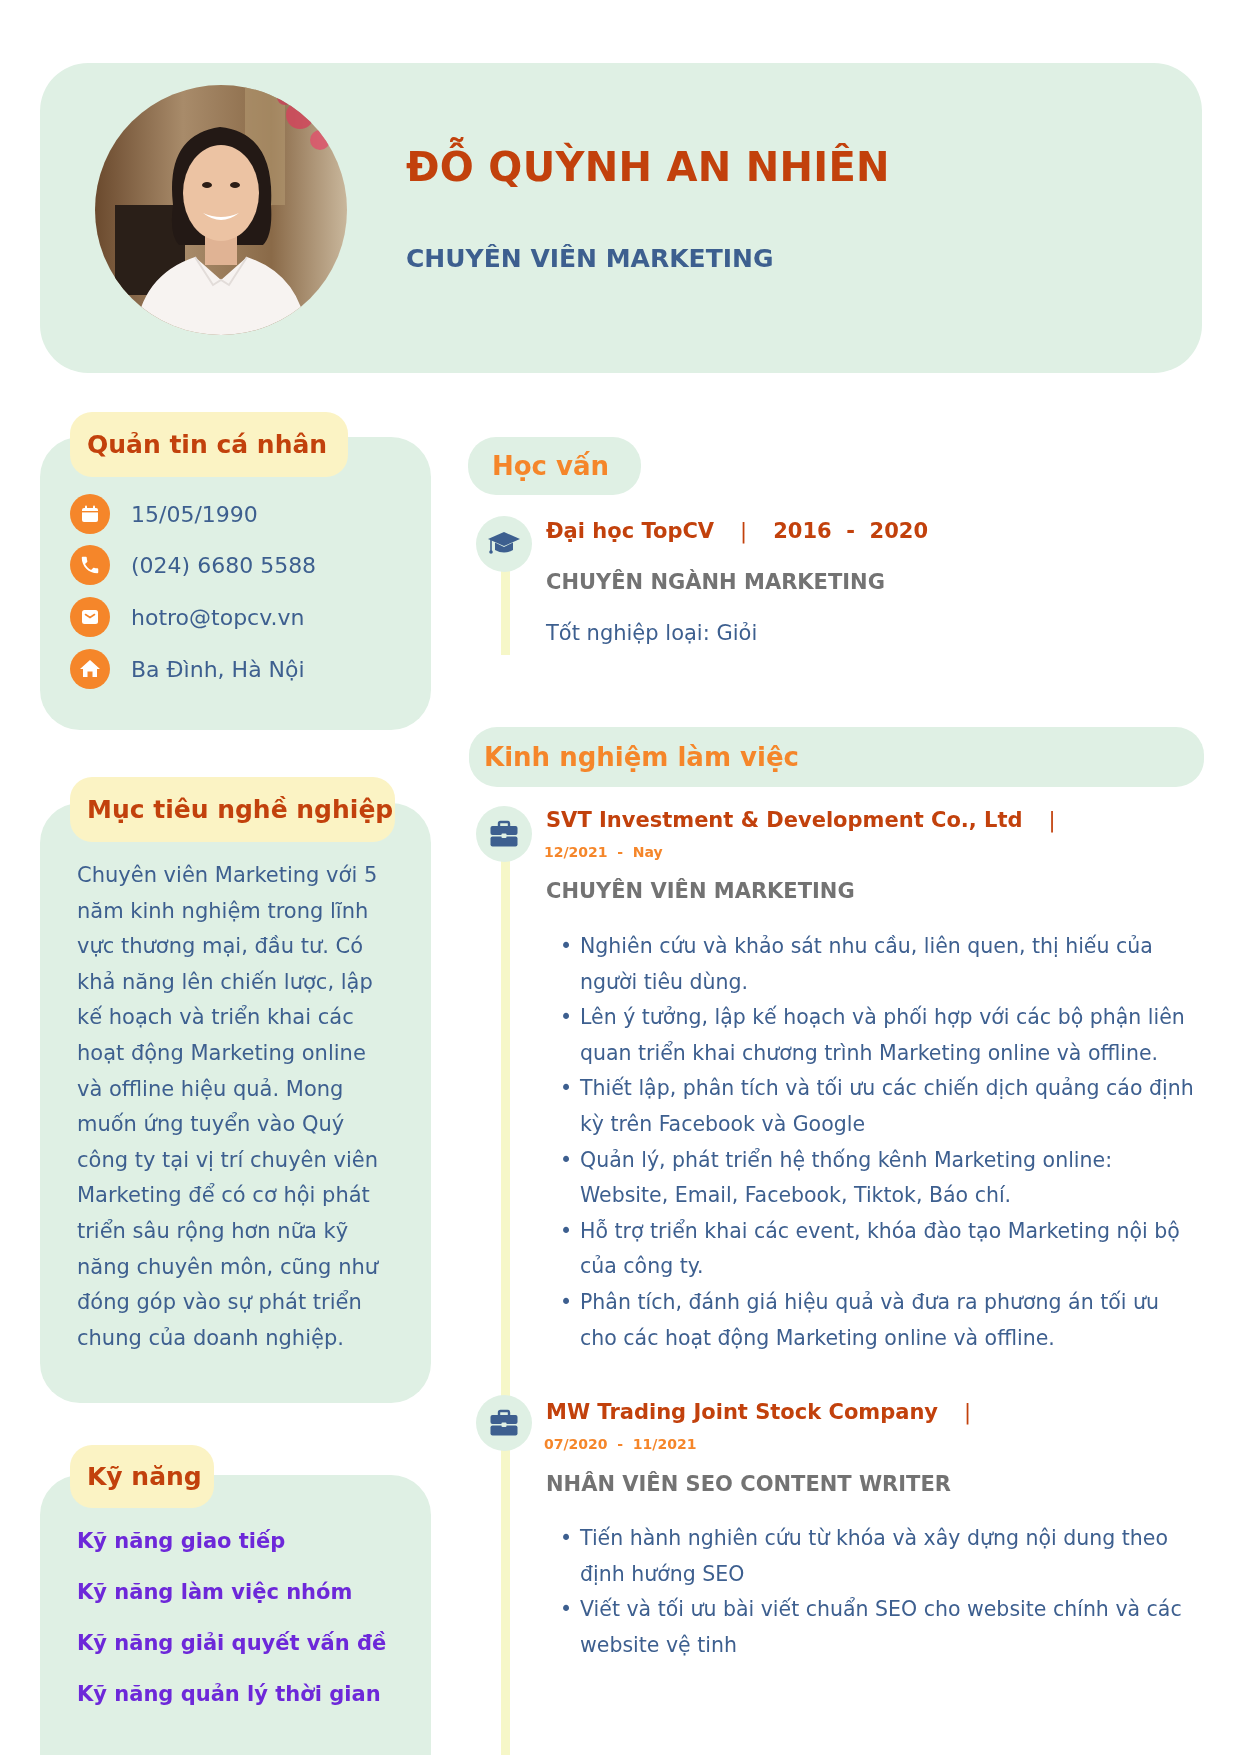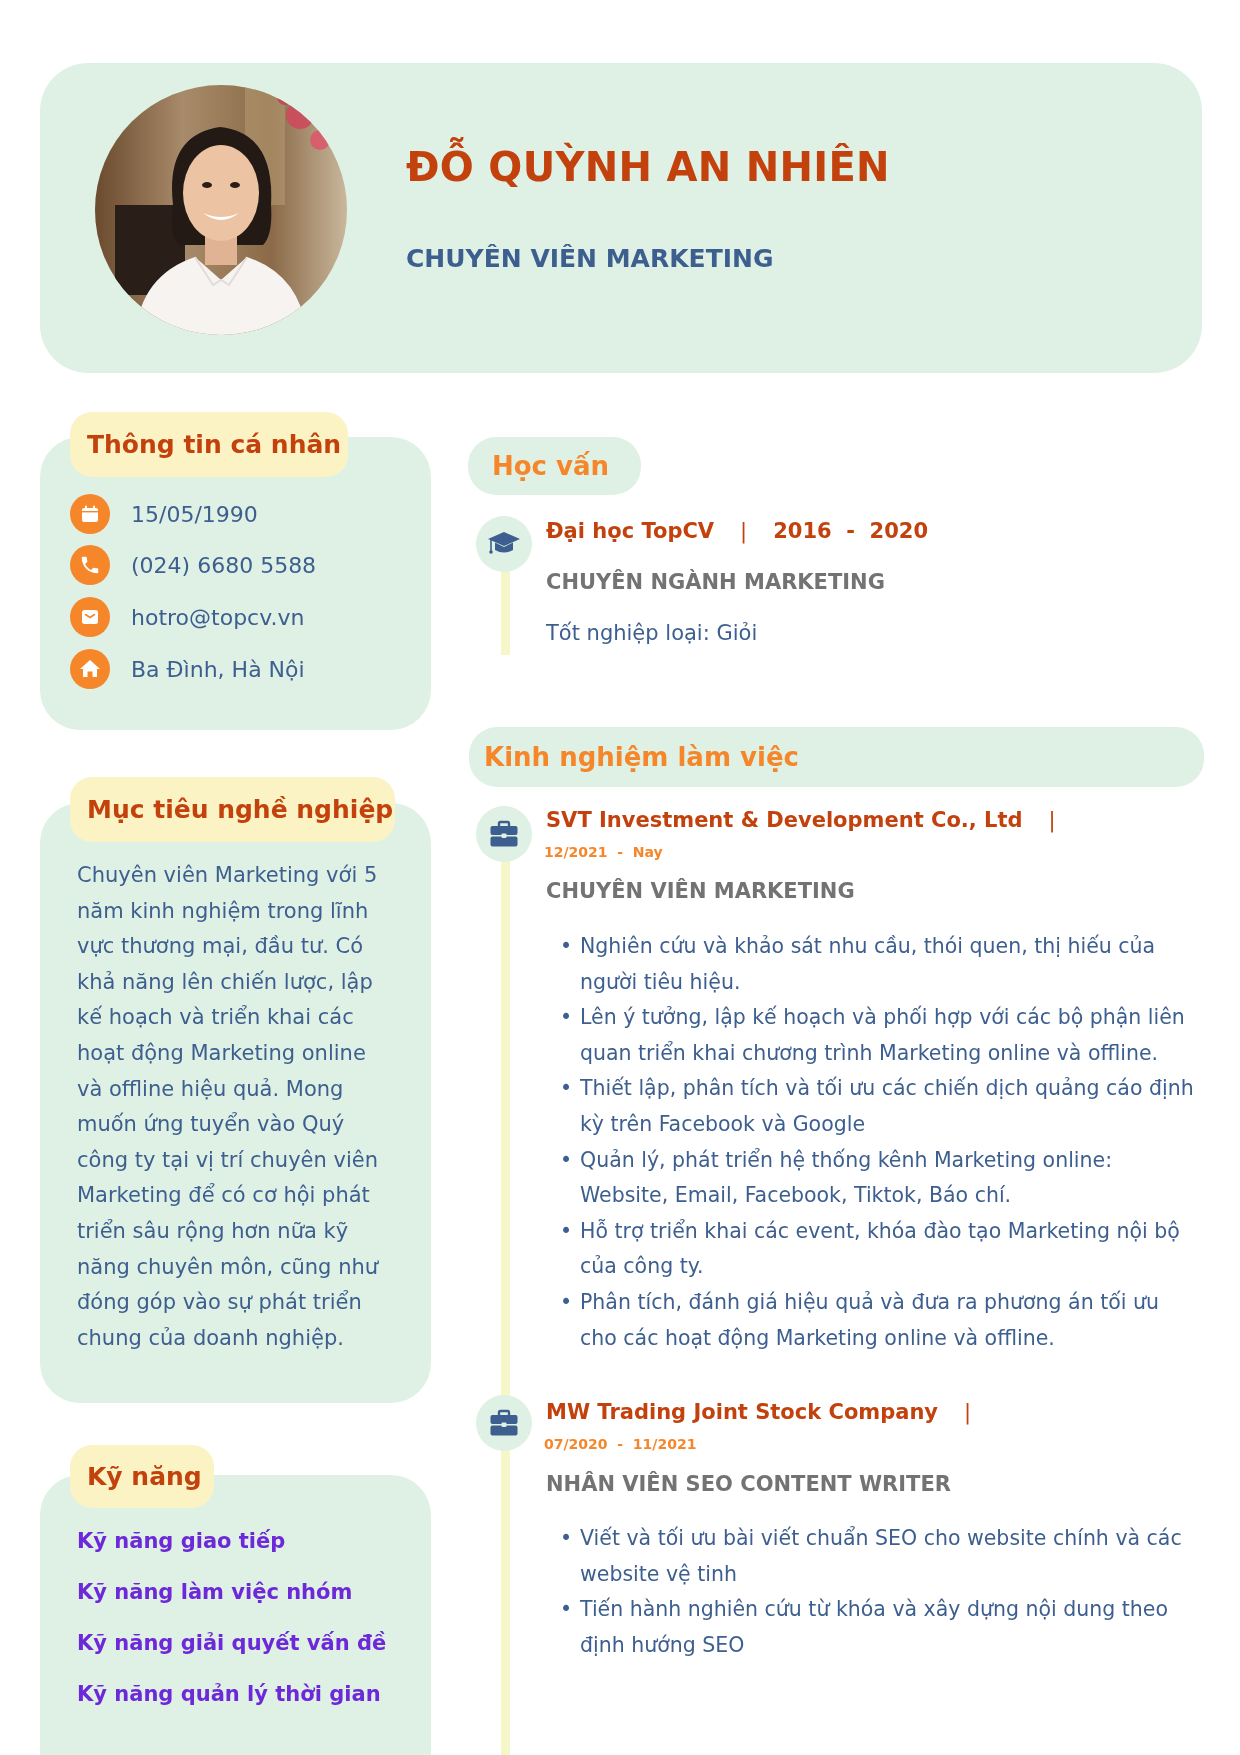--- a/index.html
+++ b/index.html
@@ -86,21 +86,21 @@
     <ellipse cx="140" cy="100" rx="5" ry="3" fill="#2b1d15"></ellipse>
 
     <path d="M40 250 Q46 190 100 172 L126 195 L152 172 Q206 190 212 250 Z" fill="#f7f3f1"></path>
     <path d="M100 172 L118 200 L126 195 L134 200 L152 172" fill="none" stroke="#e2dcd9" stroke-width="2"></path>
   </svg>
 </div>
 <div id="name" class="abs orange">ĐỖ QUỲNH AN NHIÊN</div>
 <div id="title" class="abs blue">CHUYÊN VIÊN MARKETING</div>
 
 <div id="info-card" class="abs mint left-card"></div>
-<div id="info-label" class="abs cream label-pill orange">Thông tin cá nhân</div>
+<div id="info-label" class="abs cream label-pill orange">Quản tin cá nhân</div>
 
 <div class="abs info-row" style="top:493px;">
   <span class="info-icon">
     <svg width="20" height="20" viewBox="0 0 20 20">
         <rect x="2" y="4" width="16" height="14" rx="2" fill="#fff"></rect>
         <rect x="5" y="1.5" width="2" height="5" rx="1" fill="#fff"></rect>
         <rect x="13" y="1.5" width="2" height="5" rx="1" fill="#fff"></rect>
         <rect x="2" y="7" width="16" height="1.4" fill="#f5862a"></rect>
       </svg>
   </span>
@@ -169,21 +169,21 @@
       <rect x="1.5" y="16.5" width="27" height="10" rx="2" fill="#3d5f8f"></rect>
       <rect x="12.5" y="13.5" width="5" height="4.5" rx="1" fill="#dff0e4"></rect>
     </svg>
 </div>
 <div class="abs org" style="top:808px;">
   <span>SVT Investment &amp; Development Co., Ltd</span><span class="sep">|</span>
 </div>
 <div class="abs dates" style="top:844px; white-space:pre;">12/2021  -  Nay</div>
 <div class="abs role" style="top:879px;">CHUYÊN VIÊN MARKETING</div>
 <ul class="abs bullets" style="top:929px;">
-  <li>Nghiên cứu và khảo sát nhu cầu, thói quen, thị hiếu của người tiêu hiệu.</li>
+  <li>Nghiên cứu và khảo sát nhu cầu, liên quen, thị hiếu của người tiêu dùng.</li>
   <li>Lên ý tưởng, lập kế hoạch và phối hợp với các bộ phận liên quan triển khai chương trình Marketing online và offline.</li>
   <li>Thiết lập, phân tích và tối ưu các chiến dịch quảng cáo định kỳ trên Facebook và Google</li>
   <li>Quản lý, phát triển hệ thống kênh Marketing online: Website, Email, Facebook, Tiktok, Báo chí.</li>
   <li>Hỗ trợ triển khai các event, khóa đào tạo Marketing nội bộ của công ty.</li>
   <li>Phân tích, đánh giá hiệu quả và đưa ra phương án tối ưu cho các hoạt động Marketing online và offline.</li>
 </ul>
 
 <div class="abs tl-icon" style="left:476px; top:1395px;">
   <svg width="30" height="28" viewBox="0 0 30 28">
       <path d="M10 6 L10 3.5 Q10 2 11.5 2 L18.5 2 Q20 2 20 3.5 L20 6" fill="none" stroke="#3d5f8f" stroke-width="2.4"></path>
@@ -191,15 +191,15 @@
       <rect x="1.5" y="16.5" width="27" height="10" rx="2" fill="#3d5f8f"></rect>
       <rect x="12.5" y="13.5" width="5" height="4.5" rx="1" fill="#dff0e4"></rect>
     </svg>
 </div>
 <div class="abs org" style="top:1400px;">
   <span>MW Trading Joint Stock Company</span><span class="sep">|</span>
 </div>
 <div class="abs dates" style="top:1436px; white-space:pre;">07/2020  -  11/2021</div>
 <div class="abs role" style="top:1472px;">NHÂN VIÊN SEO CONTENT WRITER</div>
 <ul class="abs bullets" style="top:1521px;">
+  <li>Tiến hành nghiên cứu từ khóa và xây dựng nội dung theo định hướng SEO</li>
   <li>Viết và tối ưu bài viết chuẩn SEO cho website chính và các website vệ tinh</li>
-  <li>Tiến hành nghiên cứu từ khóa và xây dựng nội dung theo định hướng SEO</li>
 </ul>
 
 </body></html>

